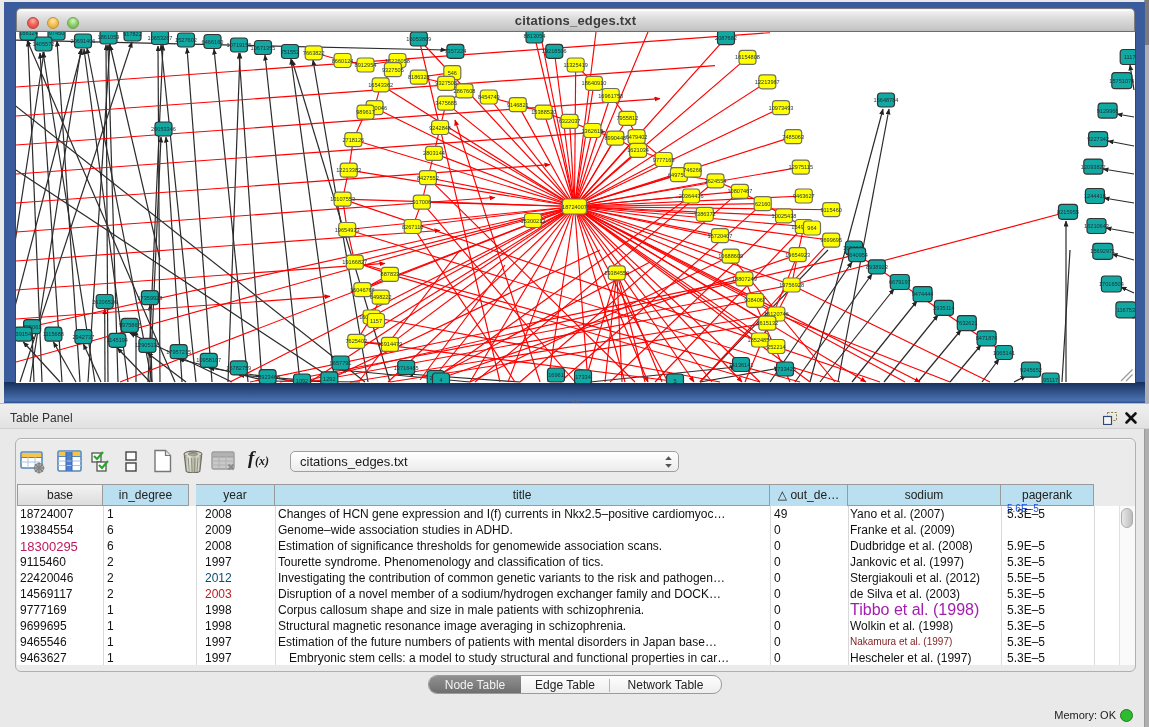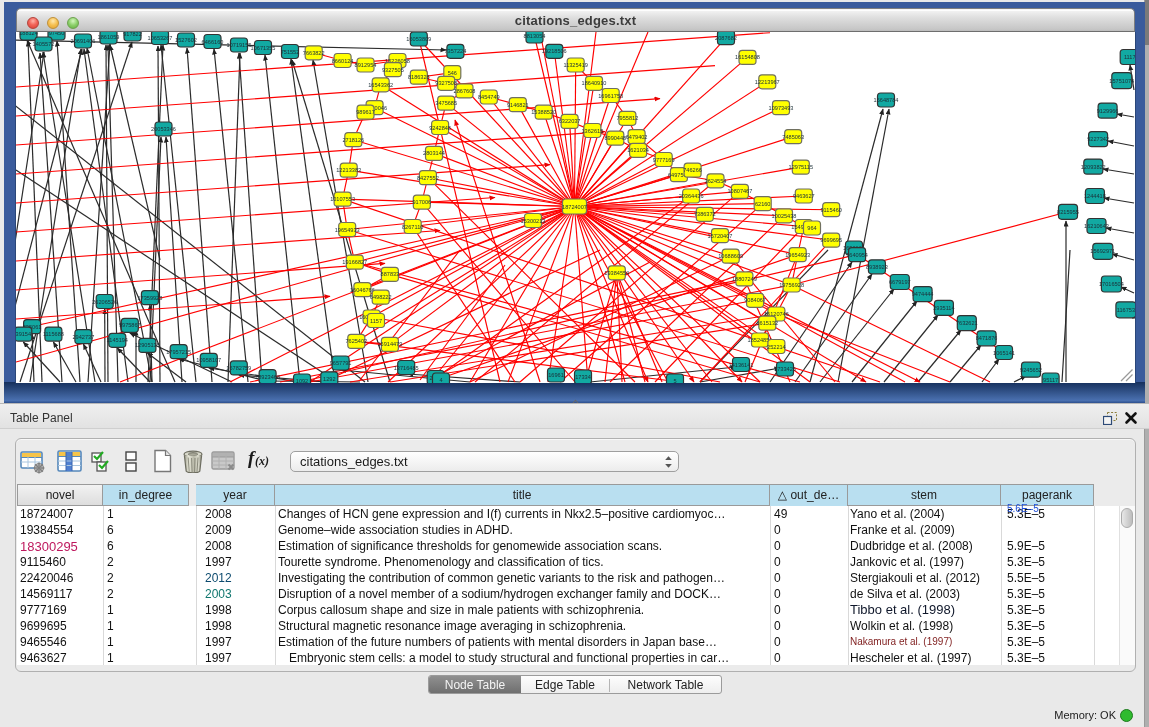--- a/index.html
+++ b/index.html
@@ -659,41 +659,41 @@
     </g>
 </svg>
 <div style="position:absolute;left:248px;top:450px;width:26px;height:22px;font-family:'Liberation Serif',serif;color:#1a1a1a">
     <span style="font-style:italic;font-weight:bold;font-size:19px;position:absolute;left:0;top:-3px">f</span>
     <span style="font-style:italic;font-weight:bold;font-size:12px;position:absolute;left:7px;top:4px">(x)</span>
   </div>
 <div class="abs" style="left:290px;top:451px;width:389px;height:21px;background:linear-gradient(#ffffff,#ececec);border:1px solid #9f9f9f;border-radius:5px;font-size:13px;color:#1a1a1a;line-height:20px;padding-left:9px">citations_edges.txt<svg class="abs" style="right:5px;top:3px" width="9" height="14" viewBox="0 0 9 14">
       <path d="M1.2 5 L4.5 1.2 L7.8 5 z" fill="#555"></path>
       <path d="M1.2 9 L4.5 12.8 L7.8 9 z" fill="#555"></path>
     </svg></div>
-<div class="abs" style="left:17px;top:484px;width:86px;height:22px;background:linear-gradient(#f2f2f2,#dddddd);border:1px solid #9a9a9a;border-left:1px solid #9a9a9a;font-size:12px;color:#222;text-align:center;line-height:21px;overflow:hidden">novel</div>
+<div class="abs" style="left:17px;top:484px;width:86px;height:22px;background:linear-gradient(#f2f2f2,#dddddd);border:1px solid #9a9a9a;border-left:1px solid #9a9a9a;font-size:12px;color:#222;text-align:center;line-height:21px;overflow:hidden">base</div>
 <div class="abs" style="left:103px;top:484px;width:86px;height:22px;background:#b9dff0;border:1px solid #9a9a9a;border-left:none;font-size:12px;color:#222;text-align:center;line-height:21px;overflow:hidden">in_degree</div>
 <div class="abs" style="left:196px;top:484px;width:79px;height:22px;background:#b9dff0;border:1px solid #9a9a9a;border-left:none;font-size:12px;color:#222;text-align:center;line-height:21px;overflow:hidden">year</div>
 <div class="abs" style="left:275px;top:484px;width:495px;height:22px;background:#b9dff0;border:1px solid #9a9a9a;border-left:none;font-size:12px;color:#222;text-align:center;line-height:21px;overflow:hidden">title</div>
 <div class="abs" style="left:770px;top:484px;width:78px;height:32px;background:#b9dff0;border:1px solid #9a9a9a;border-left:none;font-size:12px;color:#222;text-align:center;line-height:21px;overflow:hidden">△ out_de…</div>
-<div class="abs" style="left:848px;top:484px;width:153px;height:22px;background:#b9dff0;border:1px solid #9a9a9a;border-left:none;font-size:12px;color:#222;text-align:center;line-height:21px;overflow:hidden">stem</div>
+<div class="abs" style="left:848px;top:484px;width:153px;height:22px;background:#b9dff0;border:1px solid #9a9a9a;border-left:none;font-size:12px;color:#222;text-align:center;line-height:21px;overflow:hidden">sodium</div>
 <div class="abs" style="left:1001px;top:484px;width:93px;height:22px;background:#b9dff0;border:1px solid #9a9a9a;border-left:none;font-size:12px;color:#222;text-align:center;line-height:21px;overflow:hidden">pagerank</div>
 <div class="abs" style="left:17px;top:506px;width:1118px;height:159px;background:#fff"></div>
 <div class="abs" style="left:103px;top:506px;width:1px;height:159px;background:#d9d9d9"></div>
 <div class="abs" style="left:196px;top:506px;width:1px;height:159px;background:#d9d9d9"></div>
 <div class="abs" style="left:275px;top:506px;width:1px;height:159px;background:#d9d9d9"></div>
 <div class="abs" style="left:770px;top:506px;width:1px;height:159px;background:#d9d9d9"></div>
 <div class="abs" style="left:848px;top:506px;width:1px;height:159px;background:#d9d9d9"></div>
 <div class="abs" style="left:1001px;top:506px;width:1px;height:159px;background:#d9d9d9"></div>
 <div class="abs" style="left:1094px;top:506px;width:1px;height:159px;background:#d9d9d9"></div>
 <div class="abs" style="left:20px;top:506px;width:81px;height:16px;font-size:12px;color:#111;line-height:16px;white-space:nowrap;overflow:hidden">18724007</div>
 <div class="abs" style="left:107px;top:506px;width:87px;height:16px;font-size:12px;color:#111;line-height:16px;white-space:nowrap;overflow:hidden">1</div>
 <div class="abs" style="left:205px;top:506px;width:68px;height:16px;font-size:12px;color:#111;line-height:16px;white-space:nowrap;overflow:hidden">2008</div>
 <div class="abs" style="left:278px;top:506px;width:490px;height:16px;font-size:12px;color:#111;line-height:16px;white-space:nowrap;overflow:hidden">Changes of HCN gene expression and I(f) currents in Nkx2.5–positive cardiomyoc…</div>
 <div class="abs" style="left:774px;top:506px;width:72px;height:16px;font-size:12px;color:#111;line-height:16px;white-space:nowrap;overflow:hidden">49</div>
-<div class="abs" style="left:850px;top:506px;width:149px;height:16px;font-size:12px;color:#111;line-height:16px;white-space:nowrap;overflow:hidden">Yano et al. (2004)</div>
+<div class="abs" style="left:850px;top:506px;width:149px;height:16px;font-size:12px;color:#111;line-height:16px;white-space:nowrap;overflow:hidden">Yano et al. (2007)</div>
 <div class="abs" style="left:1007px;top:506px;width:85px;height:16px;font-size:12px;color:#111;line-height:16px;white-space:nowrap;overflow:hidden">5.3E–5</div>
 <div class="abs" style="left:20px;top:522px;width:81px;height:16px;font-size:12px;color:#111;line-height:16px;white-space:nowrap;overflow:hidden">19384554</div>
 <div class="abs" style="left:107px;top:522px;width:87px;height:16px;font-size:12px;color:#111;line-height:16px;white-space:nowrap;overflow:hidden">6</div>
 <div class="abs" style="left:205px;top:522px;width:68px;height:16px;font-size:12px;color:#111;line-height:16px;white-space:nowrap;overflow:hidden">2009</div>
 <div class="abs" style="left:278px;top:522px;width:490px;height:16px;font-size:12px;color:#111;line-height:16px;white-space:nowrap;overflow:hidden">Genome–wide association studies in ADHD.</div>
 <div class="abs" style="left:774px;top:522px;width:72px;height:16px;font-size:12px;color:#111;line-height:16px;white-space:nowrap;overflow:hidden">0</div>
 <div class="abs" style="left:850px;top:522px;width:149px;height:16px;font-size:12px;color:#111;line-height:16px;white-space:nowrap;overflow:hidden">Franke et al. (2009)</div>
 <div class="abs" style="left:1007px;top:501px;width:85px;height:16px;font-size:10px;color:#1d4ed8;line-height:16px;white-space:nowrap;overflow:hidden">5.6E–5</div>
 <div class="abs" style="left:20px;top:539px;width:81px;height:16px;font-size:13px;color:#be185d;line-height:16px;white-space:nowrap;overflow:hidden">18300295</div>
 <div class="abs" style="left:107px;top:538px;width:87px;height:16px;font-size:12px;color:#111;line-height:16px;white-space:nowrap;overflow:hidden">6</div>
@@ -711,31 +711,31 @@
 <div class="abs" style="left:1007px;top:554px;width:85px;height:16px;font-size:12px;color:#111;line-height:16px;white-space:nowrap;overflow:hidden">5.3E–5</div>
 <div class="abs" style="left:20px;top:570px;width:81px;height:16px;font-size:12px;color:#111;line-height:16px;white-space:nowrap;overflow:hidden">22420046</div>
 <div class="abs" style="left:107px;top:570px;width:87px;height:16px;font-size:12px;color:#111;line-height:16px;white-space:nowrap;overflow:hidden">2</div>
 <div class="abs" style="left:205px;top:570px;width:68px;height:16px;font-size:12px;color:#0c4a6e;line-height:16px;white-space:nowrap;overflow:hidden">2012</div>
 <div class="abs" style="left:278px;top:570px;width:490px;height:16px;font-size:12px;color:#111;line-height:16px;white-space:nowrap;overflow:hidden">Investigating the contribution of common genetic variants to the risk and pathogen…</div>
 <div class="abs" style="left:774px;top:570px;width:72px;height:16px;font-size:12px;color:#111;line-height:16px;white-space:nowrap;overflow:hidden">0</div>
 <div class="abs" style="left:850px;top:570px;width:149px;height:16px;font-size:12px;color:#111;line-height:16px;white-space:nowrap;overflow:hidden">Stergiakouli et al. (2012)</div>
 <div class="abs" style="left:1007px;top:570px;width:85px;height:16px;font-size:12px;color:#111;line-height:16px;white-space:nowrap;overflow:hidden">5.5E–5</div>
 <div class="abs" style="left:20px;top:586px;width:81px;height:16px;font-size:12px;color:#111;line-height:16px;white-space:nowrap;overflow:hidden">14569117</div>
 <div class="abs" style="left:107px;top:586px;width:87px;height:16px;font-size:12px;color:#111;line-height:16px;white-space:nowrap;overflow:hidden">2</div>
-<div class="abs" style="left:205px;top:586px;width:68px;height:16px;font-size:12px;color:#0f766e;line-height:16px;white-space:nowrap;overflow:hidden">2003</div>
+<div class="abs" style="left:205px;top:586px;width:68px;height:16px;font-size:12px;color:#b91c1c;line-height:16px;white-space:nowrap;overflow:hidden">2003</div>
 <div class="abs" style="left:278px;top:586px;width:490px;height:16px;font-size:12px;color:#111;line-height:16px;white-space:nowrap;overflow:hidden">Disruption of a novel member of a sodium/hydrogen exchanger family and DOCK…</div>
 <div class="abs" style="left:774px;top:586px;width:72px;height:16px;font-size:12px;color:#111;line-height:16px;white-space:nowrap;overflow:hidden">0</div>
 <div class="abs" style="left:850px;top:586px;width:149px;height:16px;font-size:12px;color:#111;line-height:16px;white-space:nowrap;overflow:hidden">de Silva et al. (2003)</div>
 <div class="abs" style="left:1007px;top:586px;width:85px;height:16px;font-size:12px;color:#111;line-height:16px;white-space:nowrap;overflow:hidden">5.3E–5</div>
 <div class="abs" style="left:20px;top:602px;width:81px;height:16px;font-size:12px;color:#111;line-height:16px;white-space:nowrap;overflow:hidden">9777169</div>
 <div class="abs" style="left:107px;top:602px;width:87px;height:16px;font-size:12px;color:#111;line-height:16px;white-space:nowrap;overflow:hidden">1</div>
 <div class="abs" style="left:205px;top:602px;width:68px;height:16px;font-size:12px;color:#111;line-height:16px;white-space:nowrap;overflow:hidden">1998</div>
 <div class="abs" style="left:278px;top:602px;width:490px;height:16px;font-size:12px;color:#111;line-height:16px;white-space:nowrap;overflow:hidden">Corpus callosum shape and size in male patients with schizophrenia.</div>
 <div class="abs" style="left:774px;top:602px;width:72px;height:16px;font-size:12px;color:#111;line-height:16px;white-space:nowrap;overflow:hidden">0</div>
-<div class="abs" style="left:850px;top:602px;width:149px;height:16px;font-size:13px;color:#0f172a;line-height:16px;white-space:nowrap;overflow:hidden">Tibbo et al. (1998)</div>
+<div class="abs" style="left:850px;top:602px;width:149px;height:16px;font-size:16px;color:#a21caf;line-height:16px;white-space:nowrap;overflow:hidden">Tibbo et al. (1998)</div>
 <div class="abs" style="left:1007px;top:602px;width:85px;height:16px;font-size:12px;color:#111;line-height:16px;white-space:nowrap;overflow:hidden">5.3E–5</div>
 <div class="abs" style="left:20px;top:618px;width:81px;height:16px;font-size:12px;color:#111;line-height:16px;white-space:nowrap;overflow:hidden">9699695</div>
 <div class="abs" style="left:107px;top:618px;width:87px;height:16px;font-size:12px;color:#111;line-height:16px;white-space:nowrap;overflow:hidden">1</div>
 <div class="abs" style="left:205px;top:618px;width:68px;height:16px;font-size:12px;color:#111;line-height:16px;white-space:nowrap;overflow:hidden">1998</div>
 <div class="abs" style="left:278px;top:618px;width:490px;height:16px;font-size:12px;color:#111;line-height:16px;white-space:nowrap;overflow:hidden">Structural magnetic resonance image averaging in schizophrenia.</div>
 <div class="abs" style="left:774px;top:618px;width:72px;height:16px;font-size:12px;color:#111;line-height:16px;white-space:nowrap;overflow:hidden">0</div>
 <div class="abs" style="left:850px;top:618px;width:149px;height:16px;font-size:12px;color:#111;line-height:16px;white-space:nowrap;overflow:hidden">Wolkin et al. (1998)</div>
 <div class="abs" style="left:1007px;top:618px;width:85px;height:16px;font-size:12px;color:#111;line-height:16px;white-space:nowrap;overflow:hidden">5.3E–5</div>
 <div class="abs" style="left:20px;top:634px;width:81px;height:16px;font-size:12px;color:#111;line-height:16px;white-space:nowrap;overflow:hidden">9465546</div>
 <div class="abs" style="left:107px;top:634px;width:87px;height:16px;font-size:12px;color:#111;line-height:16px;white-space:nowrap;overflow:hidden">1</div>
@@ -746,19 +746,19 @@
 <div class="abs" style="left:1007px;top:634px;width:85px;height:16px;font-size:12px;color:#111;line-height:16px;white-space:nowrap;overflow:hidden">5.3E–5</div>
 <div class="abs" style="left:20px;top:650px;width:81px;height:16px;font-size:12px;color:#111;line-height:16px;white-space:nowrap;overflow:hidden">9463627</div>
 <div class="abs" style="left:107px;top:650px;width:87px;height:16px;font-size:12px;color:#111;line-height:16px;white-space:nowrap;overflow:hidden">1</div>
 <div class="abs" style="left:205px;top:650px;width:68px;height:16px;font-size:12px;color:#111;line-height:16px;white-space:nowrap;overflow:hidden">1997</div>
 <div class="abs" style="left:289px;top:650px;width:490px;height:16px;font-size:12px;color:#111;line-height:16px;white-space:nowrap;overflow:hidden">Embryonic stem cells: a model to study structural and functional properties in car…</div>
 <div class="abs" style="left:774px;top:650px;width:72px;height:16px;font-size:12px;color:#111;line-height:16px;white-space:nowrap;overflow:hidden">0</div>
 <div class="abs" style="left:850px;top:650px;width:149px;height:16px;font-size:12px;color:#111;line-height:16px;white-space:nowrap;overflow:hidden">Hescheler et al. (1997)</div>
 <div class="abs" style="left:1007px;top:650px;width:85px;height:16px;font-size:12px;color:#111;line-height:16px;white-space:nowrap;overflow:hidden">5.3E–5</div>
 <div class="abs" style="left:1119px;top:506px;width:16px;height:159px;background:#fafafa;border-left:1px solid #e0e0e0"></div>
 <div class="abs" style="left:1121px;top:508px;width:12px;height:20px;background:linear-gradient(90deg,#e8e8e8,#bdbdbd);border:1px solid #aaa;border-radius:6px"></div>
-<div class="abs" style="left:428px;top:675px;height:19px;display:flex;font-size:12px;border:1px solid #9b9b9b;border-radius:3px;overflow:hidden;background:linear-gradient(#fdfdfd,#eeeeee)">
+<div class="abs" style="left:428px;top:675px;height:19px;display:flex;font-size:12px;border:1px solid #9b9b9b;border-radius:9px;overflow:hidden;background:linear-gradient(#fdfdfd,#eeeeee)">
 <div style="width:92px;background:linear-gradient(#909090,#6f6f6f);color:#f4f4f4;text-align:center;line-height:18px">Node Table</div>
 <div style="width:88px;color:#222;text-align:center;line-height:18px">Edge Table</div>
 <div style="width:1px;background:#b5b5b5;height:13px;margin-top:3px"></div>
 <div style="width:111px;color:#222;text-align:center;line-height:18px">Network Table</div>
 </div>
 <div class="abs" style="left:1020px;top:709px;width:96px;text-align:right;font-size:11px;color:#222">Memory: OK</div>
 <div class="abs" style="left:1120px;top:709px;width:13px;height:13px;border-radius:50%;background:#2fbb2f;border:1px solid #1d7a1d"></div>
 </body></html>

